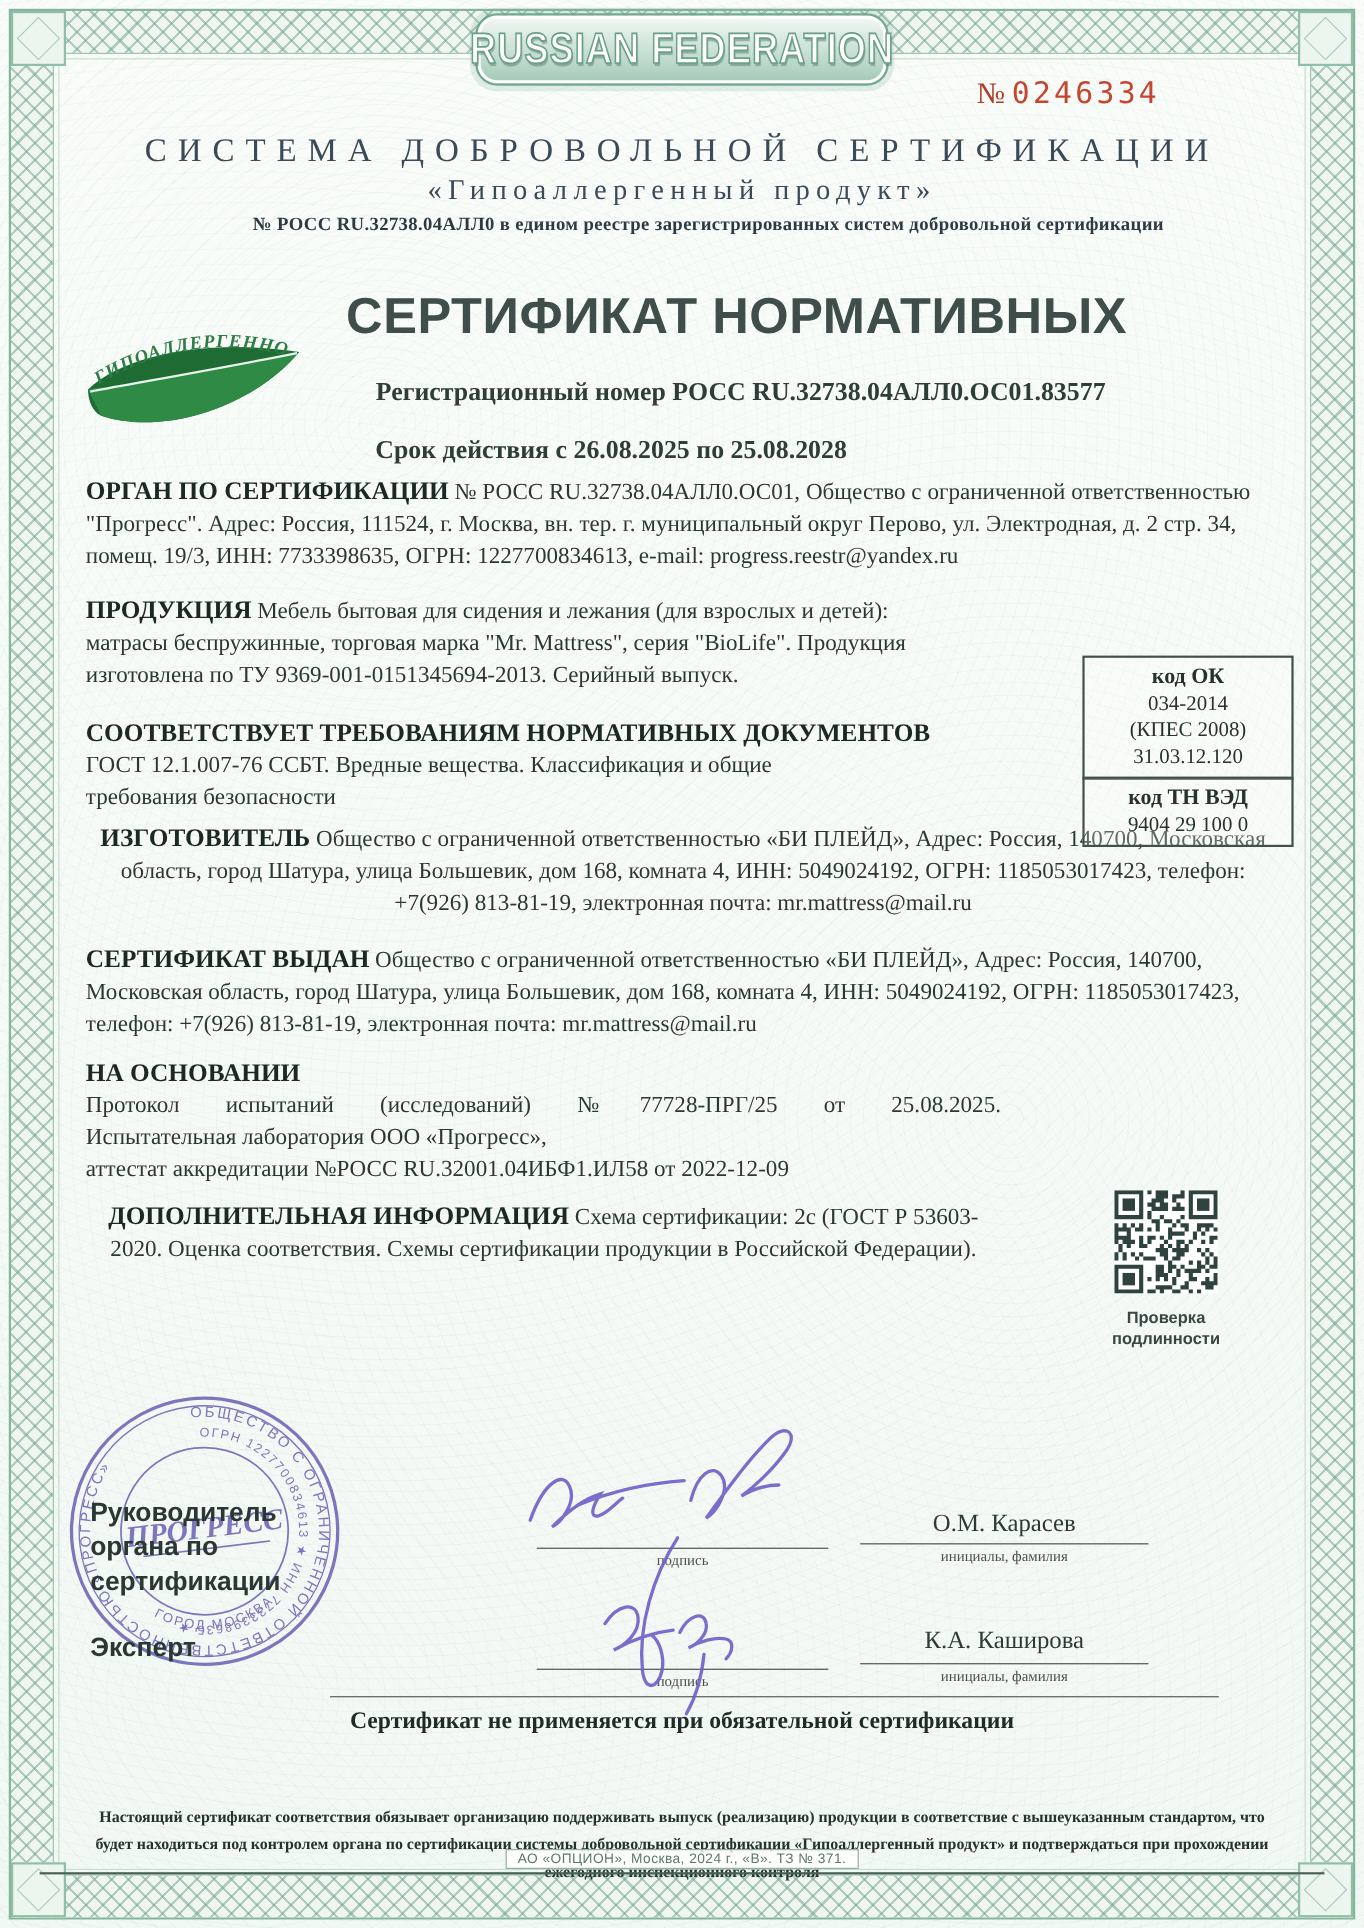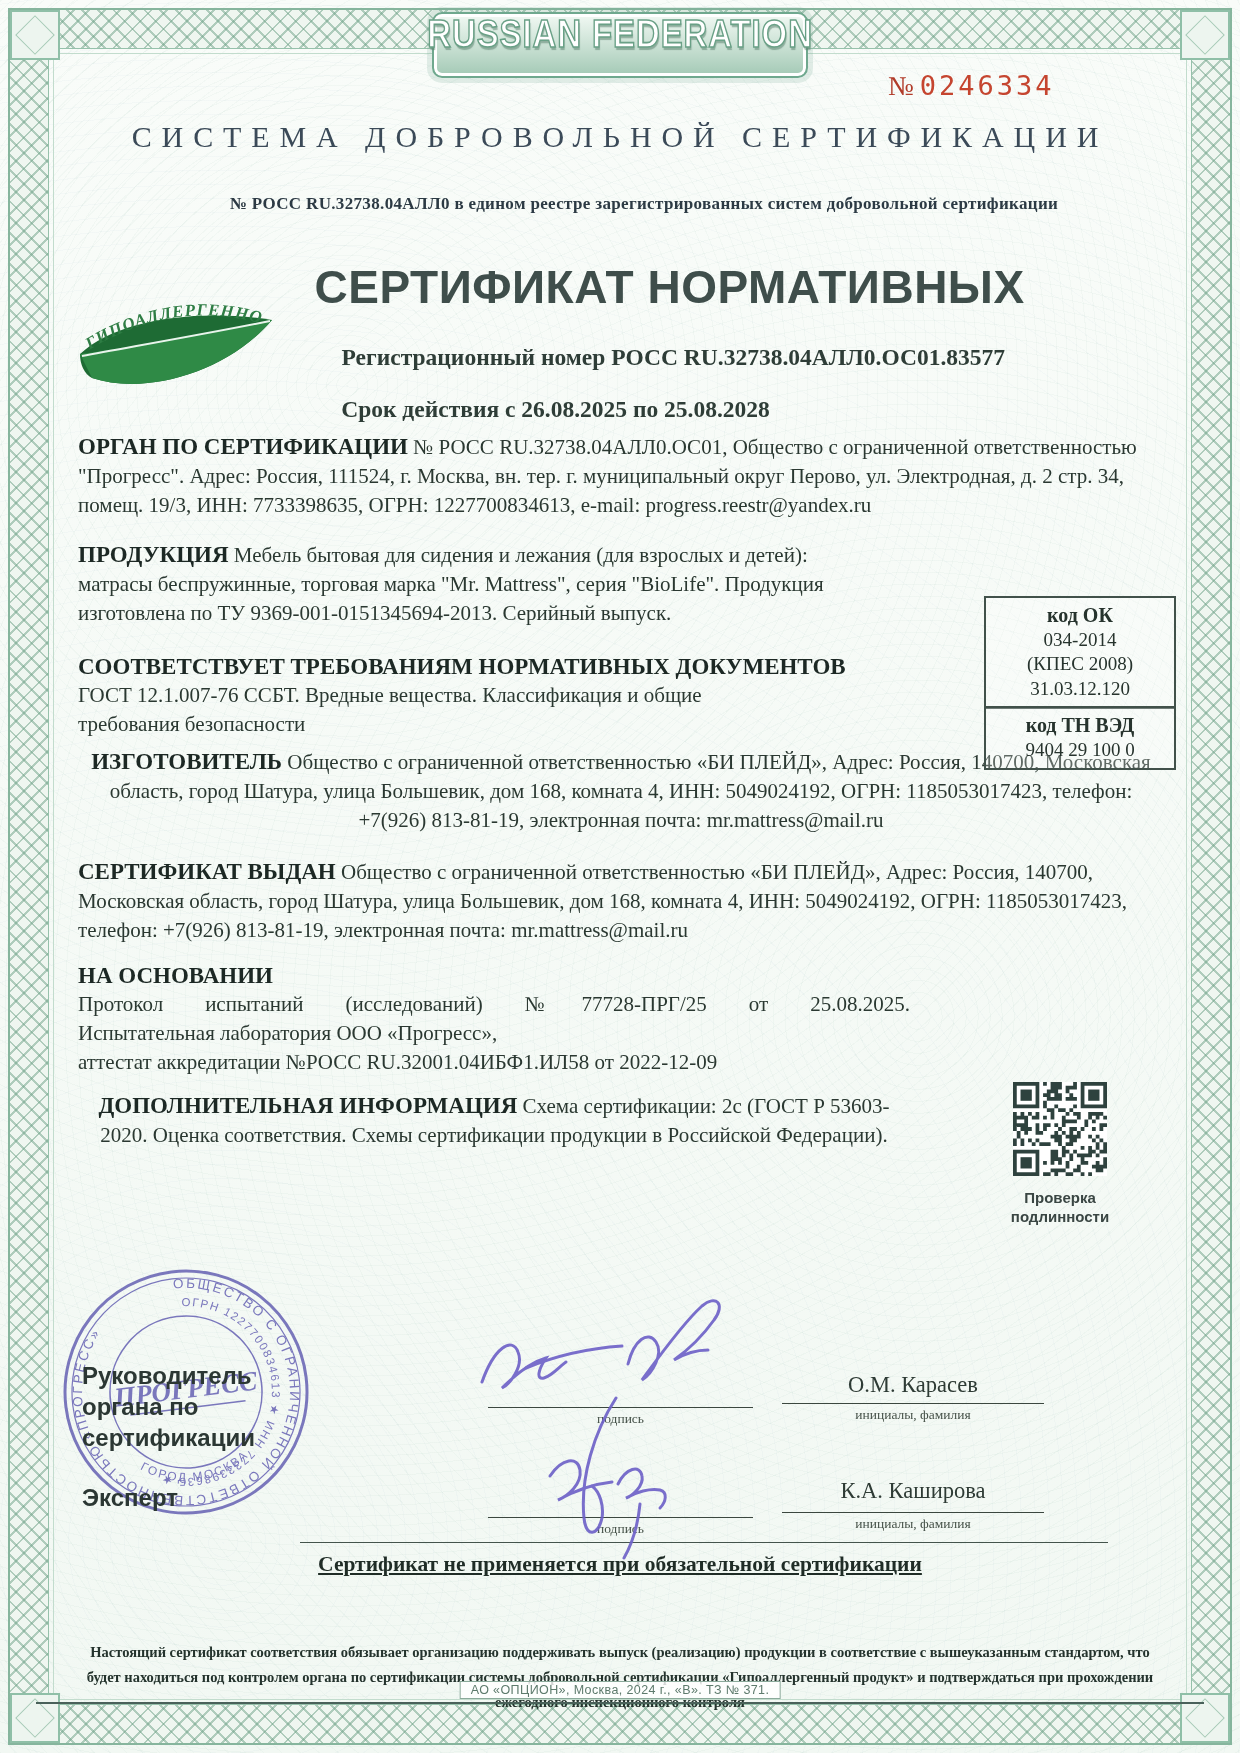--- a/index.html
+++ b/index.html
@@ -29,25 +29,25 @@
   .frame-mid   { position:absolute; inset:48px; border:1.5px solid #96c1ab; z-index:1; }
   .frame-inner { position:absolute; inset:53px; border:1px solid #c2dccd; z-index:1; }
   .corner { position:absolute; width:46px; height:46px; border:2px solid #8fbfa7; background:#edf5ef; z-index:2; }
   .corner::after { content:""; position:absolute; inset:9px; border:1.5px solid #a6cab6; transform:rotate(45deg); }
   .corner.tl { left:10px; top:10px; }  .corner.tr { right:10px; top:10px; }
   .corner.bl { left:10px; bottom:10px; } .corner.br { right:10px; bottom:10px; }
 
   
   .banner {
     position:absolute; z-index:3; top:12px; left:50%; transform:translateX(-50%);
-    width:372px; height:62px; border-radius:10px;
+    width:372px; height:62px; border-radius:20px;
     border:2.5px solid #6fa88e;
     background:linear-gradient(180deg,#f2f9f4,#cfe4d8 45%,#a3c9b5);
     box-shadow:inset 0 0 0 3px #ffffff, 0 0 0 5px rgba(111,168,142,.18);
-    display:flex; align-items:flex-start; justify-content:center;
+    display:flex; align-items:center; justify-content:center;
   }
   .banner-text {
     font-family:"Liberation Sans", sans-serif; font-weight:bold; font-size:35px;
     letter-spacing:1px; color:#ffffff;
     -webkit-text-stroke:1.4px #69a086;
     text-shadow:1px 2px 1px rgba(90,130,110,.55);
     transform:scale(.94,1.12);
     white-space:nowrap;
   }
   .serial {
@@ -129,21 +129,21 @@
   .sig-name { position:absolute; z-index:2; text-align:center; font-size:22.5px; color:#2e3b35; }
   .ink { position:absolute; z-index:3; }
 
   
   .stamp { position:absolute; z-index:1; left:58px; top:1264px; width:256px; height:256px; opacity:.88; transform:rotate(-7deg); }
 
   
   .notice-rule { position:absolute; z-index:2; left:300px; top:1542px; width:808px; border-top:1.5px solid #44544c; }
   .notice {
     position:absolute; z-index:2; top:1552px; left:0; right:0; text-align:center;
-    font-size:21.5px; font-weight:bold; color:#1f2c26;text-decoration:underline;
+    font-size:21.5px; font-weight:bold; color:#1f2c26;
   }
   .fine-print {
     position:absolute; z-index:2; top:1592px; left:80px; width:1080px; text-align:center;
     font-size:14.5px; line-height:25px; font-weight:bold; color:#24332d;margin-top:48px;
   }
   .print-strip {
     position:absolute; z-index:3; top:1681px; left:50%; transform:translateX(-50%);
     border:1px solid #8aa99a; background:rgba(255,255,255,.8);
     font-family:"Liberation Sans", sans-serif; font-size:12.5px; letter-spacing:.4px;
     color:#5d7a6c; padding:1px 10px; white-space:nowrap;
@@ -168,20 +168,21 @@
   <div class="corner br"></div>
 
   <div class="banner">
     <span class="banner-text">RUSSIAN FEDERATION</span>
   </div>
   <div class="serial">
     <span class="num-prefix">№</span><span>0246334</span>
   </div>
 
   <div class="sys-title">СИСТЕМА ДОБРОВОЛЬНОЙ СЕРТИФИКАЦИИ</div>
+  <div class="sys-subtitle">«Гипоаллергенный продукт»</div>
   <div class="registry-line">№ РОСС RU.32738.04АЛЛ0 в едином реестре зарегистрированных систем добровольной сертификации</div>
 
   <div class="leaf-logo">
     <svg viewBox="0 0 205 122" width="205" height="122">
       <defs>
         <path id="leafArc" d="M12,66 Q100,10 196,40" fill="none"></path>
       </defs>
       <path d="M6,68 C42,34 122,22 198,34 C154,86 72,110 18,92 C10,88 6,78 6,68 Z" fill="#1e6b34"></path>
       <path d="M6,68 C52,62 134,48 198,34 C154,86 72,110 18,92 Z" fill="#2f8a46"></path>
       <path d="M8,70 C62,60 142,46 196,35" stroke="#e9f4ec" stroke-width="2" fill="none"></path>

